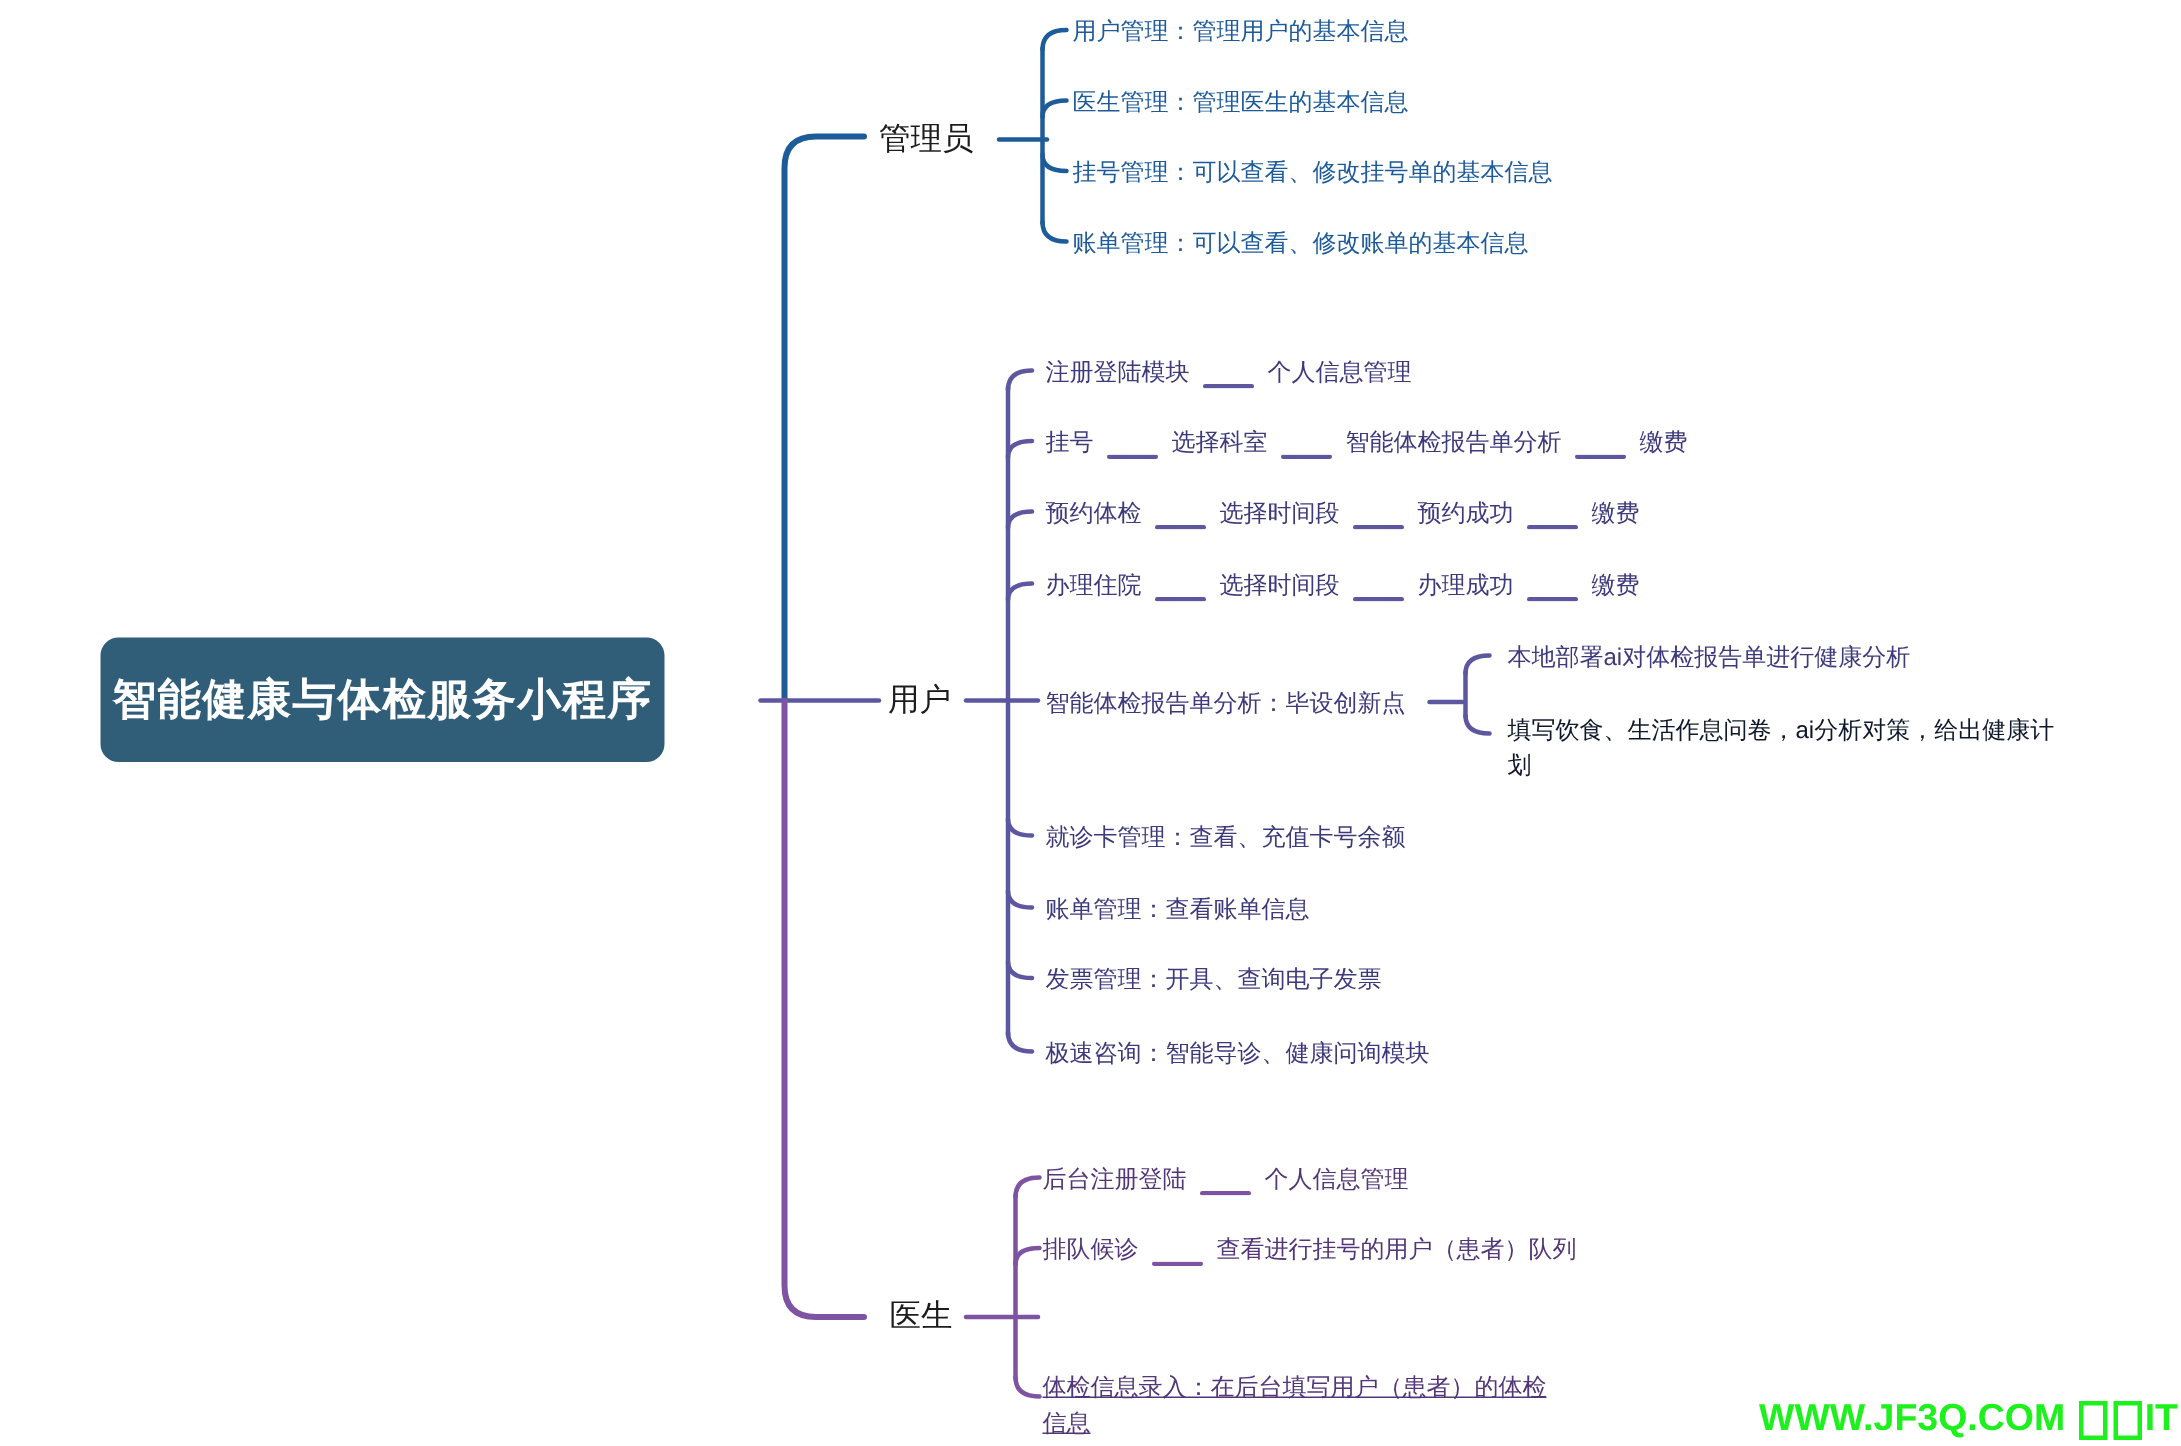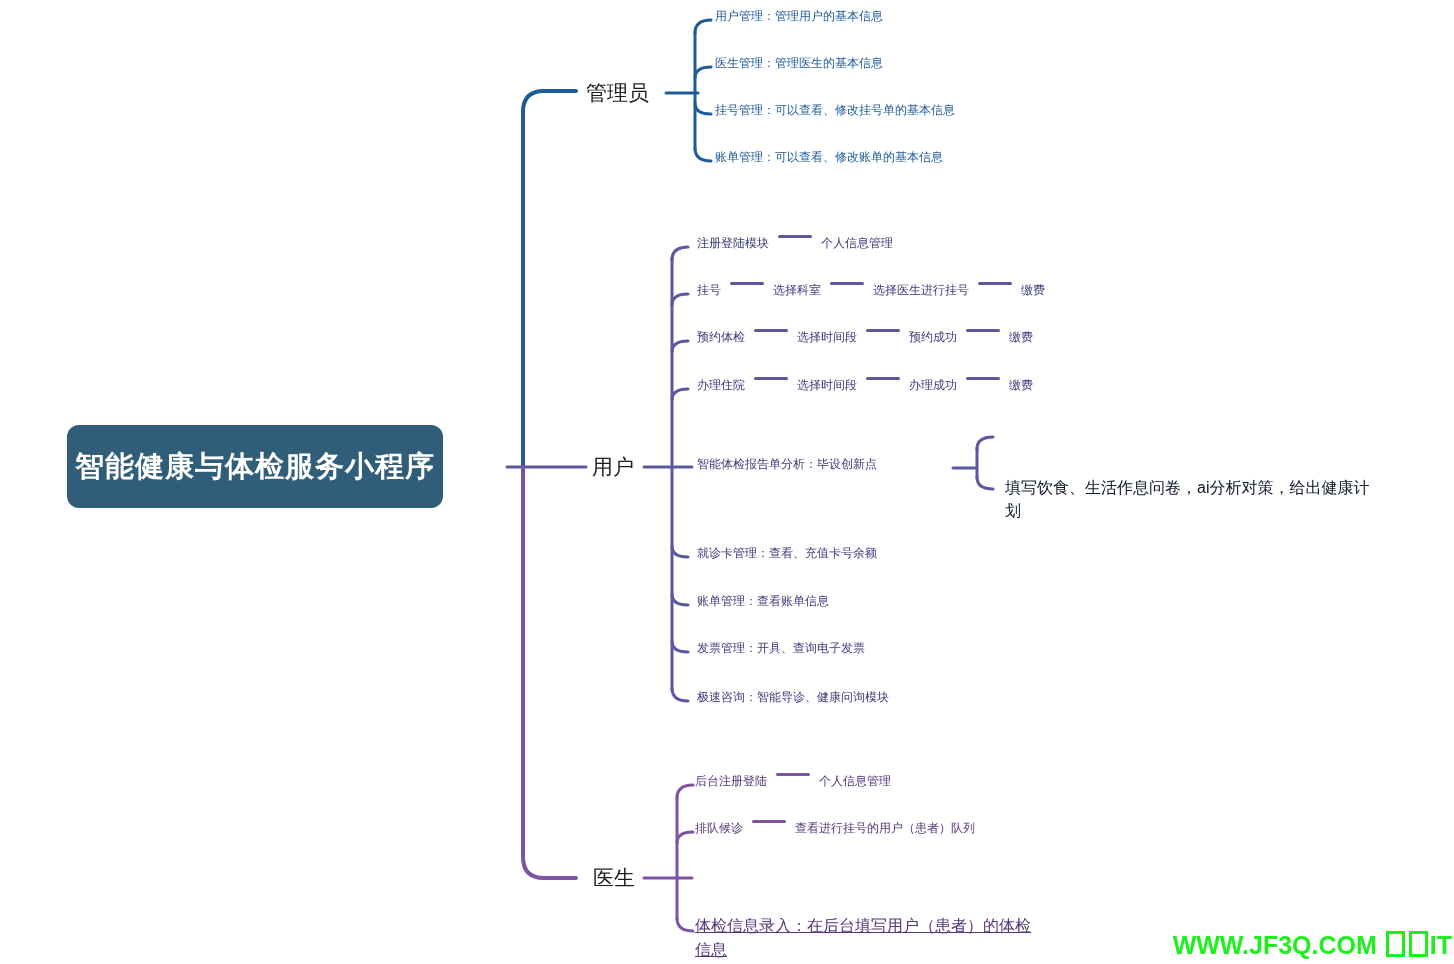--- a/index.html
+++ b/index.html
@@ -22,38 +22,38 @@
     background:#305d78;border-radius:12px;
     display:flex;align-items:center;justify-content:center;
     color:#ffffff;font-size:29px;font-weight:bold;letter-spacing:1px;
     box-sizing:border-box;
   }
   .branch-label{
     position:absolute;height:26px;line-height:26px;
     font-size:21px;color:#1c1c1c;white-space:nowrap;
   }
   .row{
-    position:absolute;display:flex;align-items:flex-start;height:24px;
-    white-space:nowrap;font-size:12px;
+    position:absolute;display:flex;align-items:flex-end;height:24px;
+    white-space:nowrap;font-size:16px;
   }
   .row .dash{width:34px;height:0;border-top:3px solid;border-radius:2px;margin:0 9px;}
   .admin{color:#1d5a99;}
   .user{color:#3d3a7c;}
   .user .dash{border-color:#5d57a0;}
   .doctor{color:#523677;}
   .doctor .dash{border-color:#7e53a2;}
   .wrap-block{
     position:absolute;font-size:16px;line-height:24px;height:auto;white-space:normal;
   }
   .user-wrap{color:#0f172a;line-height:23px;}
   .doctor-wrap{color:#523677;text-decoration:underline;}
   .watermark{
     position:absolute;right:2px;bottom:4px;
     color:#1ef01e;font-size:25px;font-weight:bold;
-    display:flex;align-items:flex-start;white-space:pre;
+    display:flex;align-items:flex-end;white-space:pre;
   }
   .tofu{
     display:inline-block;width:13px;height:20px;
     border:3px solid #1ef01e;margin:0 2px;
   }
 </style>
 </head>
 <body>
 
 <div id="canvas">
@@ -120,21 +120,21 @@
   <div class="row user" style="left:697px;top:235px">
     <span>注册登陆模块</span>
     <div class="dash"></div>
     <span>个人信息管理</span>
   </div>
   <div class="row user" style="left:697px;top:282px">
     <span>挂号</span>
     <div class="dash"></div>
     <span>选择科室</span>
     <div class="dash"></div>
-    <span>选择医生进行挂号</span>
+    <span>智能体检报告单分析</span>
     <div class="dash"></div>
     <span>缴费</span>
   </div>
   <div class="row user" style="left:697px;top:329px">
     <span>预约体检</span>
     <div class="dash"></div>
     <span>选择时间段</span>
     <div class="dash"></div>
     <span>预约成功</span>
     <div class="dash"></div>
@@ -158,20 +158,23 @@
   <div class="row user" style="left:697px;top:593px">
       <span>账单管理：查看账单信息</span>
     </div>
   <div class="row user" style="left:697px;top:640px">
       <span>发票管理：开具、查询电子发票</span>
     </div>
   <div class="row user" style="left:697px;top:689px">
       <span>极速咨询：智能导诊、健康问询模块</span>
     </div>
 
+  <div class="row user" style="left:1005px;top:425px">
+    <span>本地部署ai对体检报告单进行健康分析</span>
+  </div>
   <div class="wrap-block user-wrap" style="left:1005px;top:476px;width:378px">填写饮食、生活作息问卷，ai分析对策，给出健康计划</div>
 
   <div class="row doctor" style="left:695px;top:773px">
     <span>后台注册登陆</span>
     <div class="dash"></div>
     <span>个人信息管理</span>
   </div>
   <div class="row doctor" style="left:695px;top:820px">
     <span>排队候诊</span>
     <div class="dash"></div>

